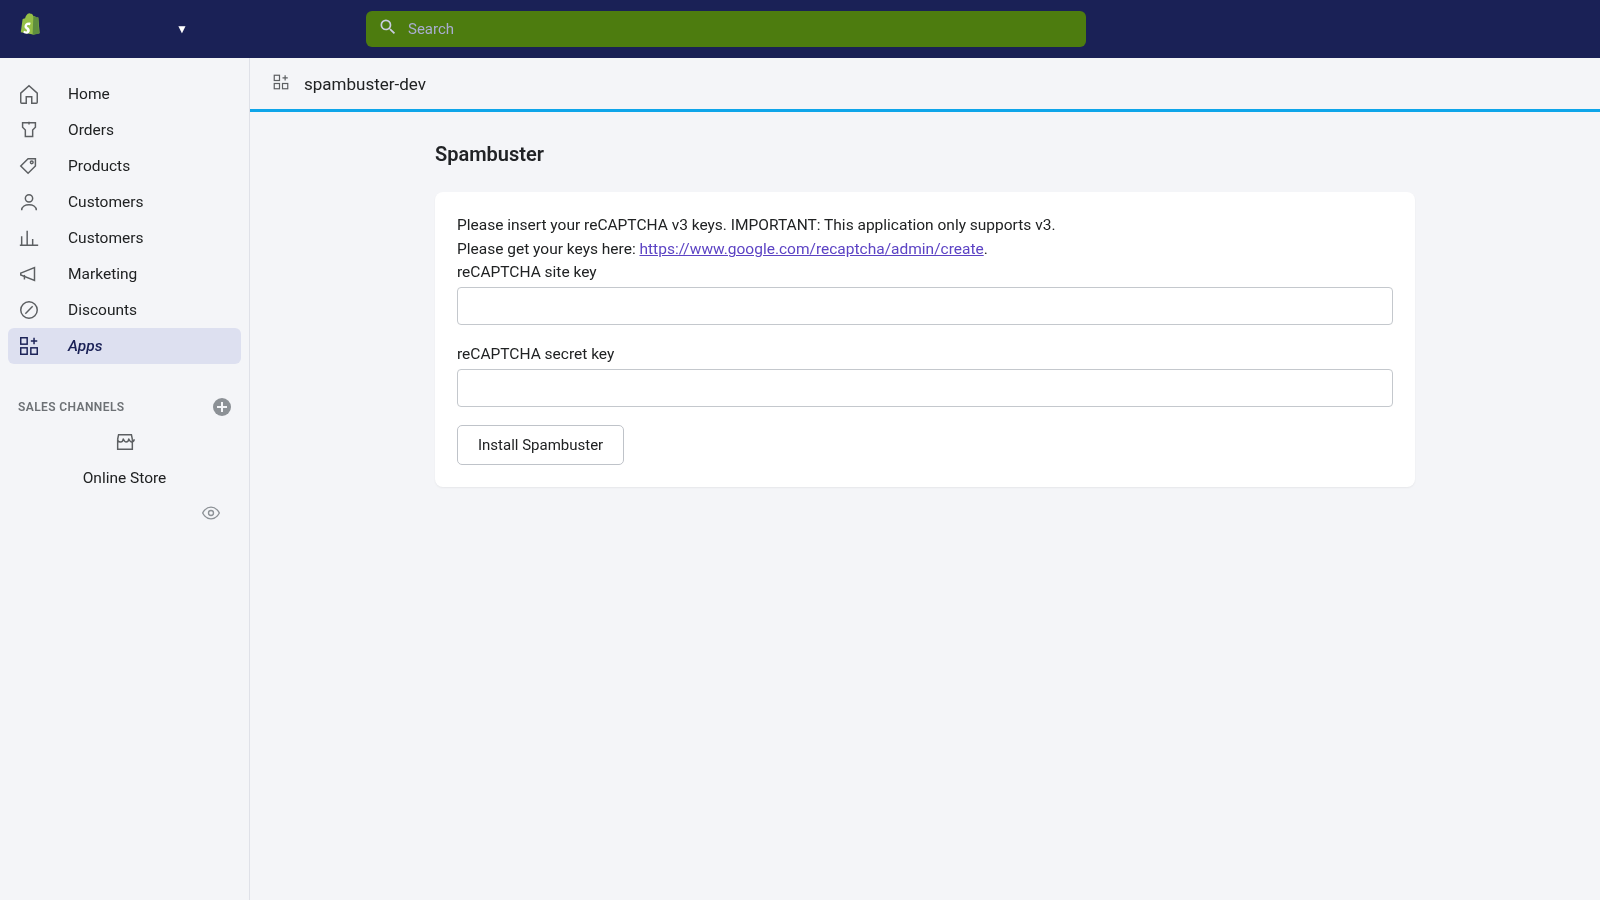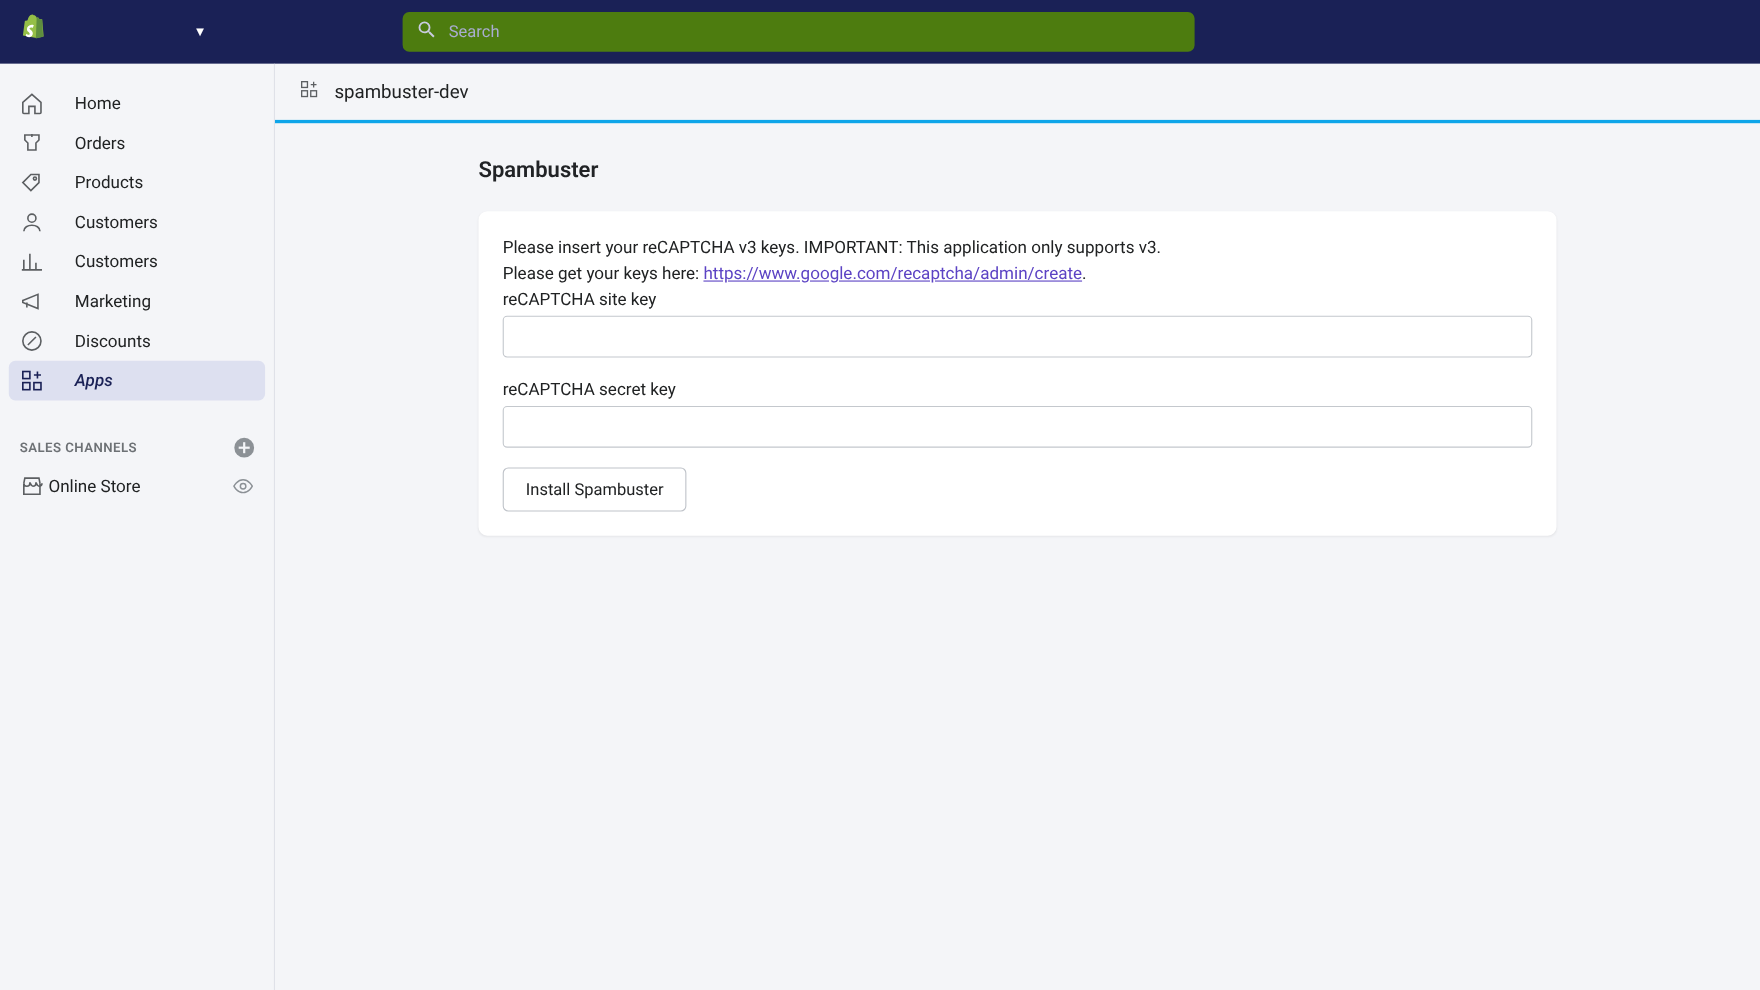--- a/index.html
+++ b/index.html
@@ -26,21 +26,21 @@
 .nav li.active { background: #dde0f0; color: #1a2156; font-weight: 500; font-style: italic; }
 .nav li.active .icon svg { stroke: #1a2156; }
 
 .section-header { display: flex; align-items: center; justify-content: space-between; padding: 34px 18px 8px 18px; }
 .section-header span { font-size: 12px; font-weight: 600; color: #6d7175; letter-spacing: 0.4px; }
 .section-header .plus-circle { width: 18px; height: 18px; background: #8c9196; border-radius: 50%; position: relative; cursor: pointer; }
 .section-header .plus-circle::before, .section-header .plus-circle::after { content: ''; position: absolute; background: #f4f5f8; }
 .section-header .plus-circle::before { width: 10px; height: 2px; top: 8px; left: 4px; }
 .section-header .plus-circle::after { width: 2px; height: 10px; top: 4px; left: 8px; }
 
-.channel-item { display: flex; align-items: center; padding: 7px 18px; gap: 4px; cursor: pointer; color: #202223; font-size: 15.5px; }
+.channel-item { display: flex; align-items: center; padding: 7px 28px; gap: 16px; cursor: pointer; color: #202223; font-size: 15.5px; flex-direction: column; }
 .channel-item .icon { width: 22px; height: 22px; }
 .channel-item .icon svg { width: 22px; height: 22px; stroke: #5c5f62; fill: none; stroke-width: 1.6; }
 .channel-item .eye { margin-left: auto; width: 20px; height: 20px; }
 .channel-item .eye svg { width: 20px; height: 20px; stroke: #8c9196; fill: none; stroke-width: 1.6; }
 
 
 .main { flex: 1; background: #f4f5f8; display: flex; flex-direction: column; }
 .breadcrumb { height: 54px; border-bottom: 3px solid #0ea5e9; display: flex; align-items: center; padding: 0 22px; gap: 14px; }
 .breadcrumb svg { width: 18px; height: 18px; stroke: #5c5f62; fill: none; stroke-width: 1.6; }
 .breadcrumb span { font-size: 17px; color: #202223; }

